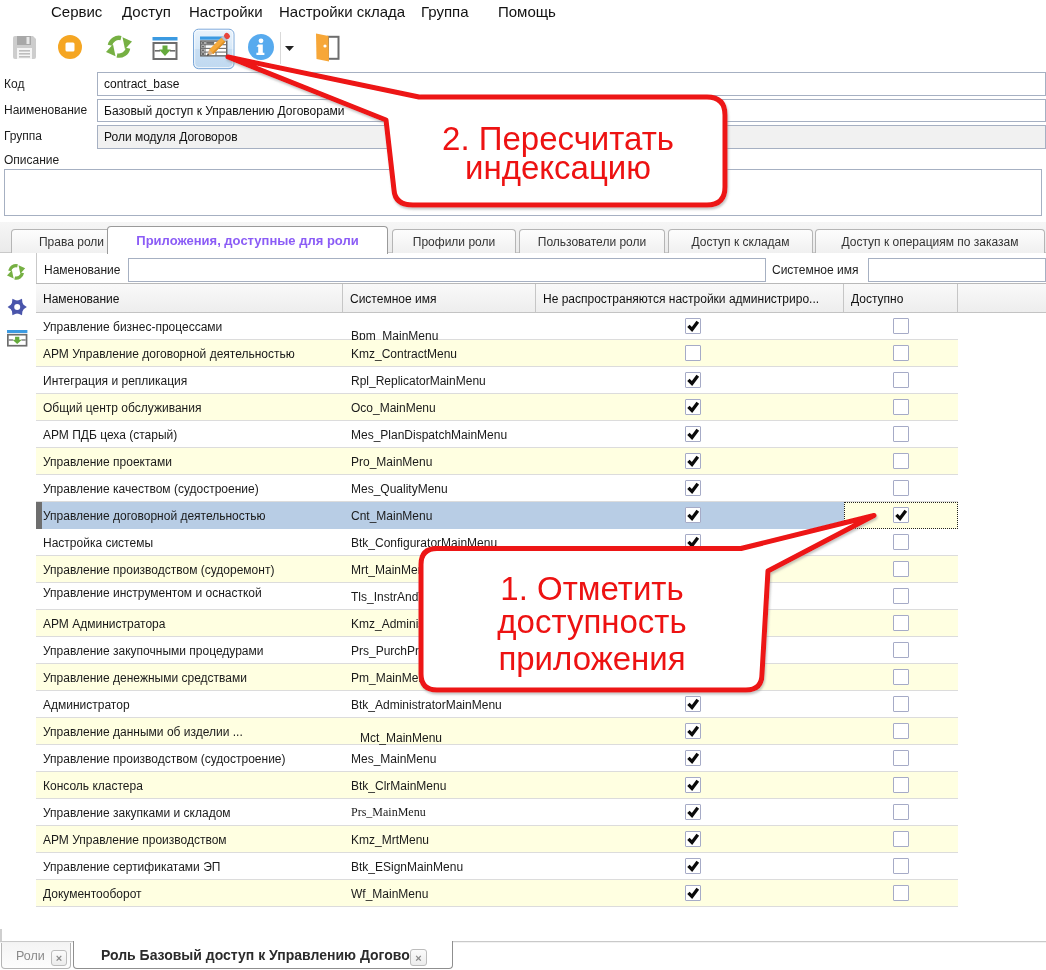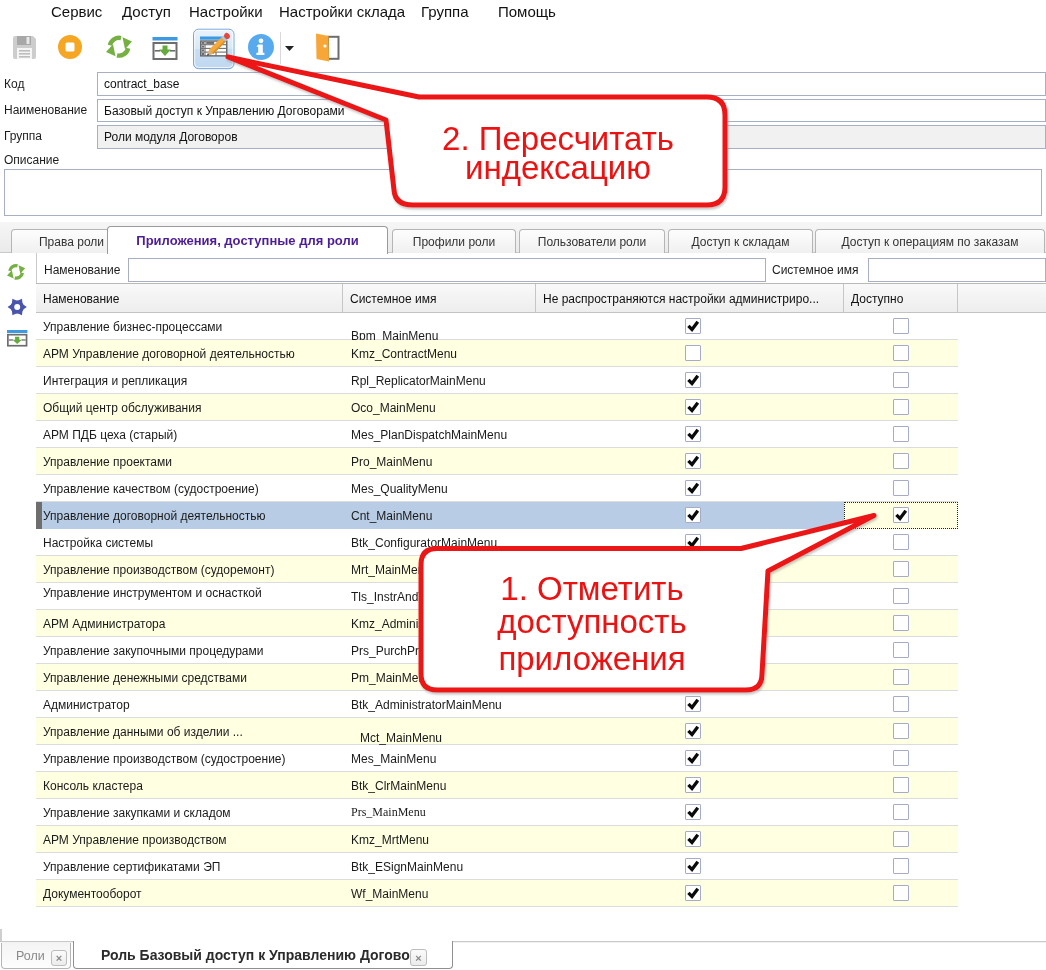--- a/index.html
+++ b/index.html
@@ -127,21 +127,21 @@
 <div class="lbl" style="left:4px;top:103px;">Наименование</div>
 <div class="lbl" style="left:4px;top:129px;">Группа</div>
 <div class="lbl" style="left:4px;top:153px;">Описание</div>
 <div class="inp" style="left:97px;top:72px;width:949px;height:24px;">contract_base</div>
 <div class="inp" style="left:97px;top:99px;width:949px;height:23px;">Базовый доступ к Управлению Договорами</div>
 <div class="inp" style="left:97px;top:125px;width:949px;height:24px;background:#f1f1f1;">Роли модуля Договоров</div>
 <div class="inp" style="left:4px;top:169px;width:1038px;height:47px;"></div>
 
 <div class="abs" style="left:0;top:222px;width:1046px;height:31px;background:linear-gradient(#f6f6f6,#eaeaea);border-bottom:1px solid #c9c9c9;box-sizing:border-box;"></div>
 <div class="tab" style="left:11px;width:121px;">Права роли</div>
-<div class="tab" style="left:107px;width:281px;top:226px;height:28px;background:#fff;border-color:#9a9a9a;font-weight:bold;color:#4c1d95;z-index:2;font-size:13px;">Приложения, доступные для роли</div>
+<div class="tab" style="left:107px;width:281px;top:226px;height:28px;background:#fff;border-color:#9a9a9a;font-weight:bold;color:#8b5cf6;z-index:2;font-size:13px;">Приложения, доступные для роли</div>
 <div class="tab" style="left:392px;width:124px;">Профили роли</div>
 <div class="tab" style="left:519px;width:146px;">Пользователи роли</div>
 <div class="tab" style="left:668px;width:145px;">Доступ к складам</div>
 <div class="tab" style="left:815px;width:230px;">Доступ к операциям по заказам</div>
 
 <div class="abs" style="left:36px;top:253px;width:1px;height:654px;background:#c9c9c9;"></div>
 <svg class="abs" style="left:0;top:258px;" width="36" height="100" viewBox="0 0 36 100">
   <g transform="translate(7,5) scale(0.7)">
     <path d="M3.9 11.2 A9.2 9.2 0 0 1 15 4.05" fill="none" stroke="#76b043" stroke-width="4.6"></path>
     <path d="M16.5 3.2 L26 7.4 L19 15.2 Z" fill="#76b043"></path>

